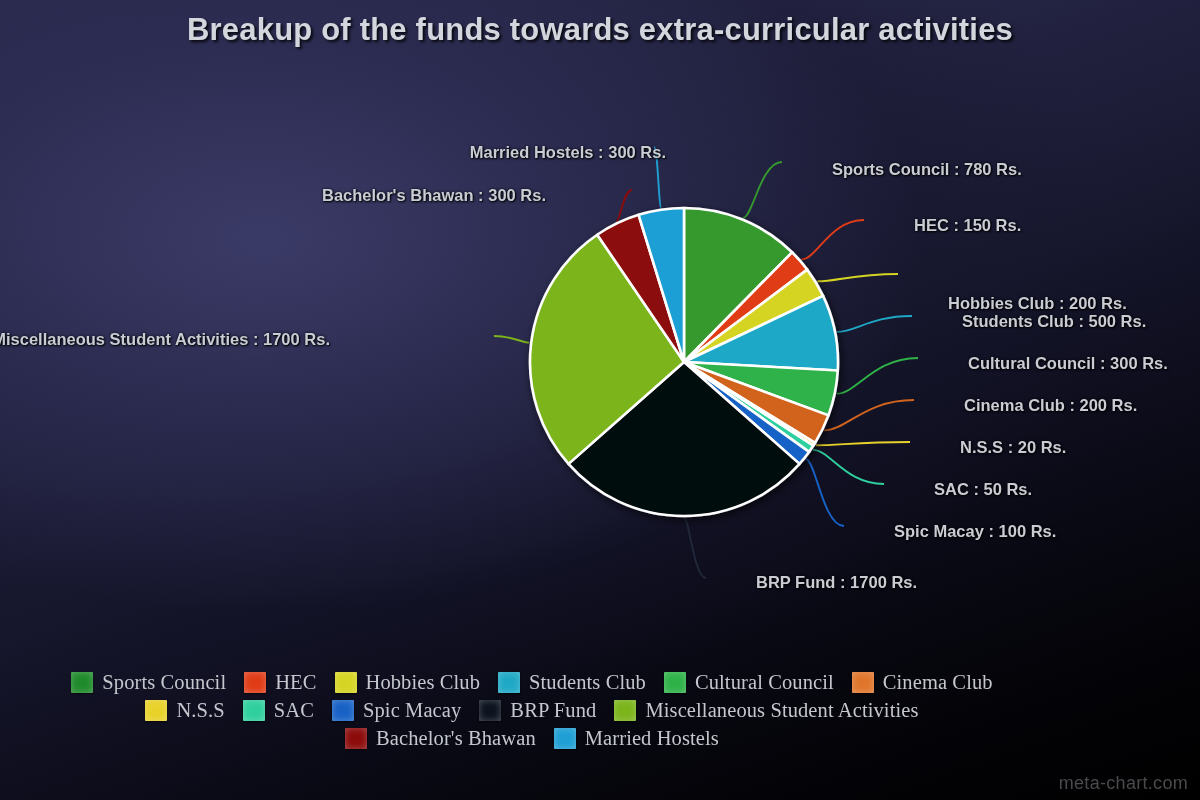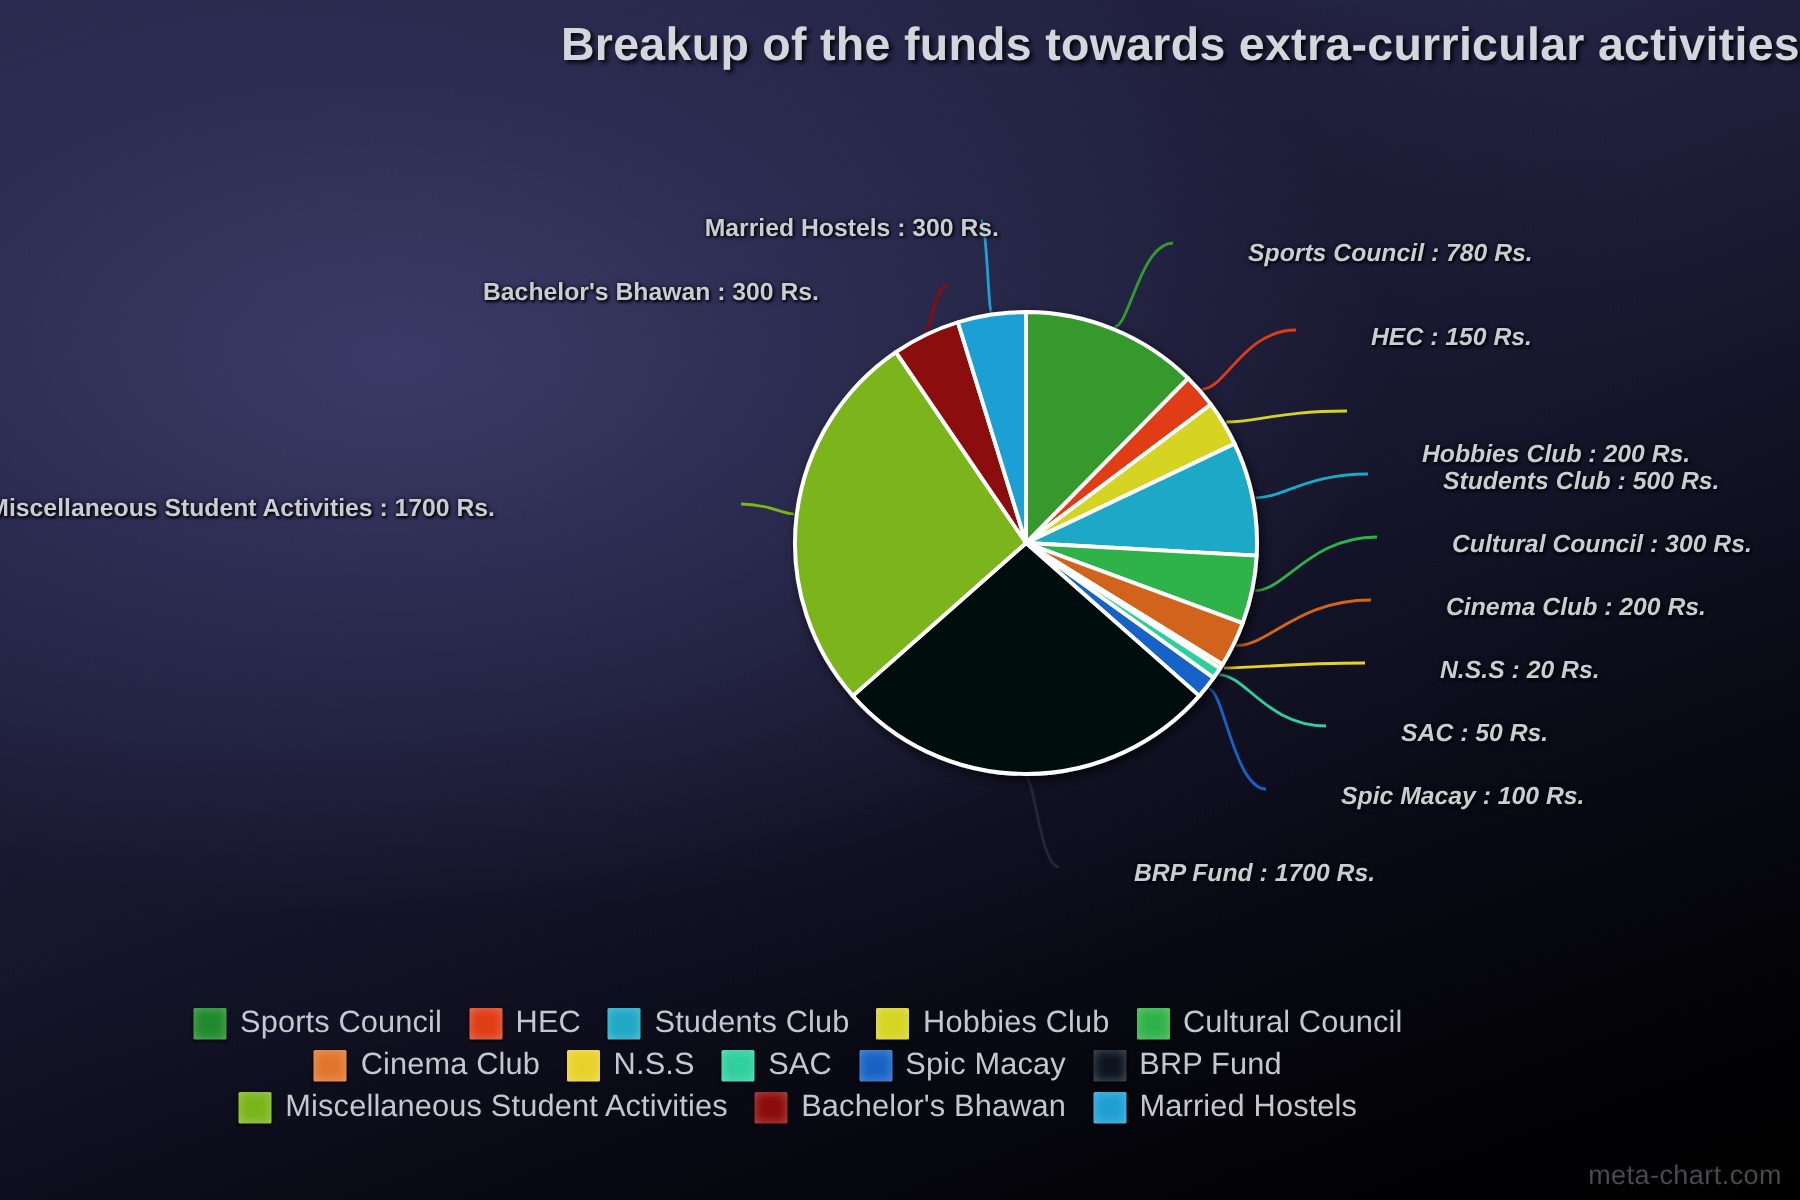--- a/index.html
+++ b/index.html
@@ -10,42 +10,42 @@
     background:#000;
   }
   #stage{
     position:relative;width:1200px;height:800px;
     background:
       radial-gradient(ellipse 1100px 620px at 22% 30%, rgba(60,60,105,0.95) 0%, rgba(44,44,82,0.75) 32%, rgba(20,20,42,0.35) 60%, rgba(0,0,0,0) 78%),
       linear-gradient(160deg,#32325c 0%, #2a2a4e 18%, #1d1d38 42%, #0d0d1c 66%, #040409 85%, #000000 100%);
   }
   
   #title{
-    position:absolute;left:0;top:12px;width:1200px;text-align:right;
+    position:absolute;left:0;top:12px;width:1200px;text-align:center;
     font-size:31px;font-weight:bold;color:#d3d6dd;letter-spacing:.2px;
     text-shadow:2px 2px 3px rgba(0,0,0,.85);
   }
   
   #plot{position:absolute;left:0;top:0;width:1200px;height:660px;}
   
   .callout{
     position:absolute;
     font-size:16.5px;font-weight:bold;color:#c9ccd3;
     white-space:nowrap;
     text-shadow:1px 1px 2px rgba(0,0,0,.95), 0 0 3px rgba(0,0,0,.8);
     padding-left:42px;
   }
-  .callout.r{text-align:right;font-style:italic;}
+  .callout.r{text-align:right;}
   .callout.l{text-align:right;}
   
   #legend{
     position:absolute;left:0;top:668px;width:1064px;
     display:flex;flex-wrap:wrap;justify-content:center;
     align-content:flex-start;
-    padding:0 56px;box-sizing:border-box;
+    padding:0 56px;box-sizing:border-box;font-family:Liberation Serif, serif;
   }
   .lg-item{
     display:flex;align-items:center;
     margin:0 9px;height:28px;
   }
   .sw{
     width:22px;height:21px;display:inline-block;margin-right:9px;
     border-radius:1px;
     box-shadow:inset 0 0 7px rgba(255,255,255,.30), 0 1px 2px rgba(0,0,0,.6);
   }
@@ -146,28 +146,28 @@
   <div id="legend">
       <div class="lg-item">
         <span class="sw" style="background: rgb(31, 138, 43);"></span>
         <span class="lg-label">Sports Council</span>
       </div>
       <div class="lg-item">
         <span class="sw" style="background: rgb(224, 60, 23);"></span>
         <span class="lg-label">HEC</span>
       </div>
       <div class="lg-item">
+        <span class="sw" style="background: rgb(214, 212, 35);"></span>
+        <span class="lg-label">Hobbies Club</span>
+      </div>
+      <div class="lg-item">
         <span class="sw" style="background: rgb(31, 168, 198);"></span>
         <span class="lg-label">Students Club</span>
       </div>
       <div class="lg-item">
-        <span class="sw" style="background: rgb(214, 212, 35);"></span>
-        <span class="lg-label">Hobbies Club</span>
-      </div>
-      <div class="lg-item">
         <span class="sw" style="background: rgb(46, 178, 72);"></span>
         <span class="lg-label">Cultural Council</span>
       </div>
       <div class="lg-item">
         <span class="sw" style="background: rgb(224, 118, 44);"></span>
         <span class="lg-label">Cinema Club</span>
       </div>
       <div class="lg-item">
         <span class="sw" style="background: rgb(232, 210, 42);"></span>
         <span class="lg-label">N.S.S</span>

